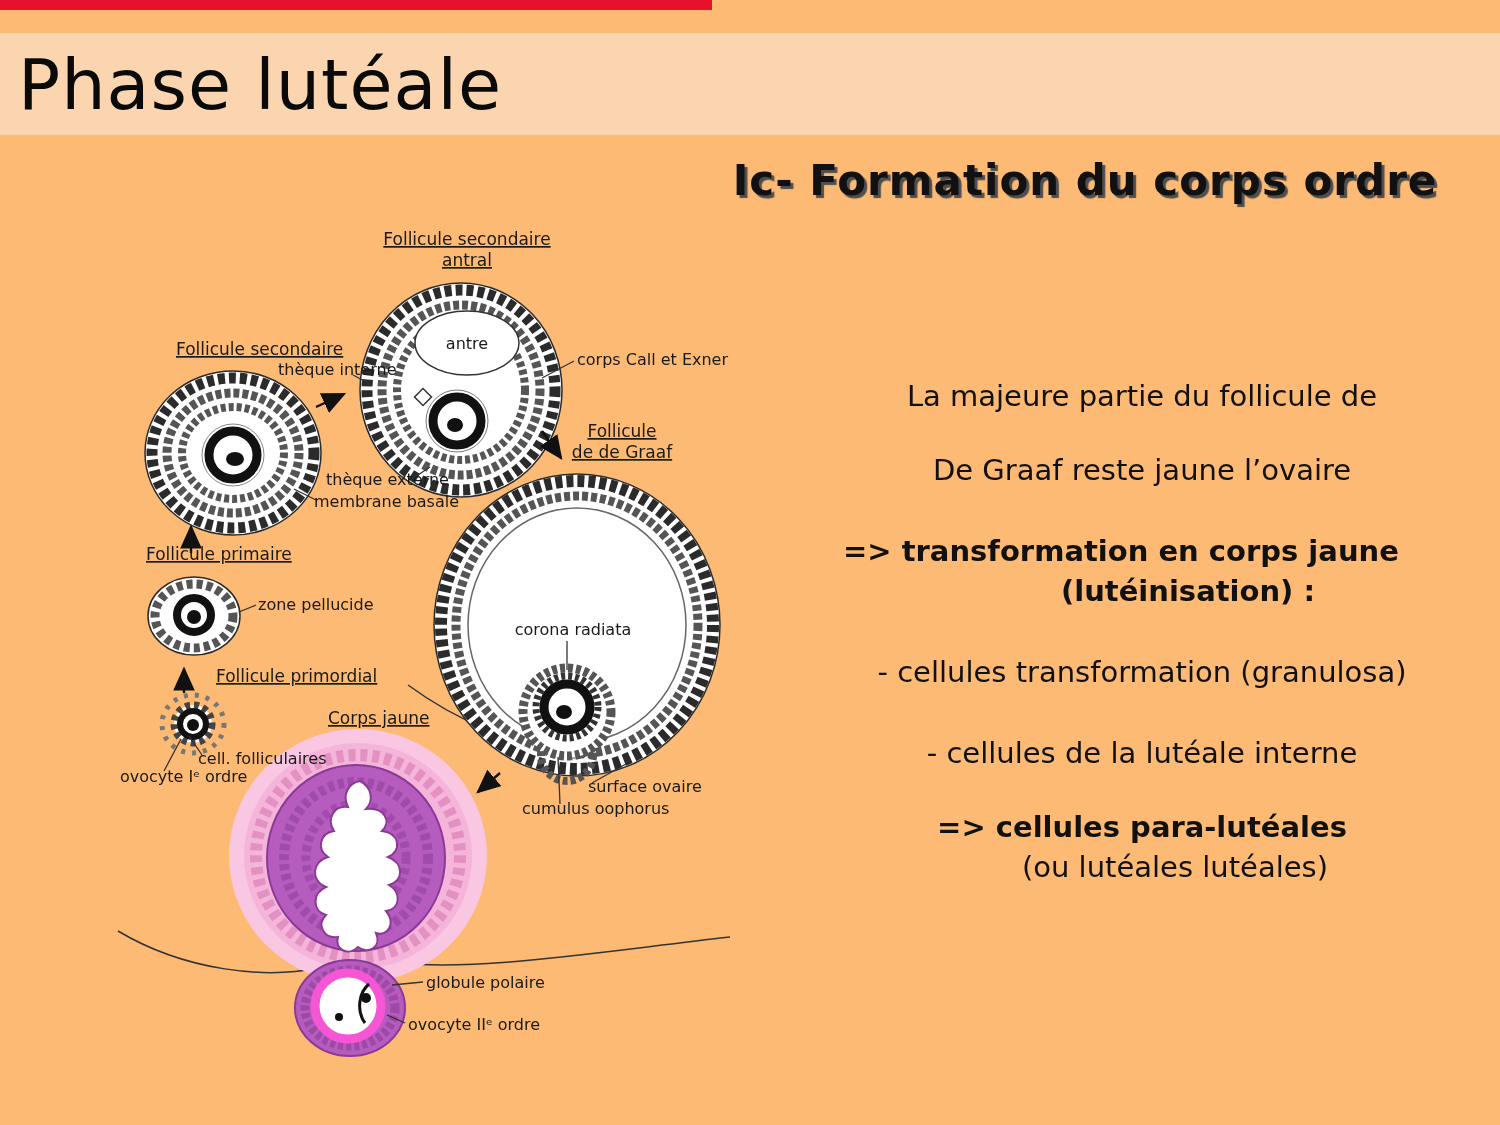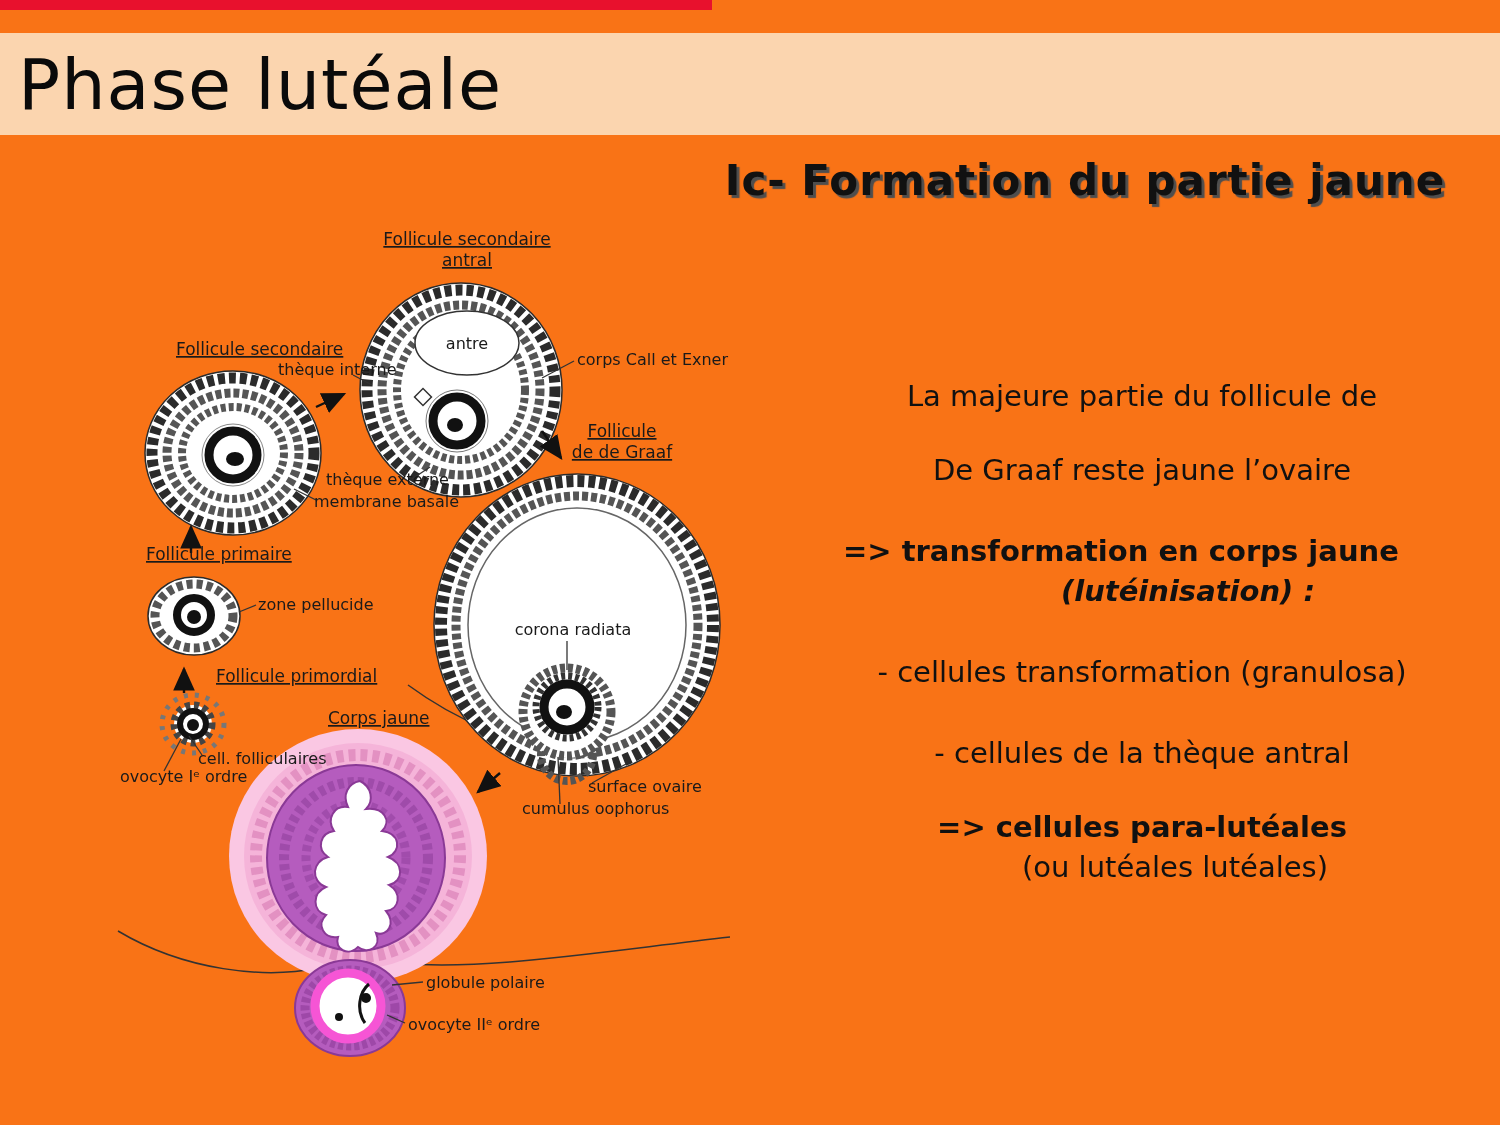--- a/index.html
+++ b/index.html
@@ -1,35 +1,35 @@
 <!DOCTYPE html>
 <html style="--top_bar: #e8112d; --banner: #fbd5af; --purple: #b55cbe; --purple_dark: #8a3996; --pink: #f5b4d9; --pink_light: #fac7e3; --pink_cell_outline: #e391c2; --magenta: #f655d5;"><head>
 <meta charset="utf-8">
 <style>
   html,body{margin:0;padding:0;background:#ffffff;}
   body{width:1500px;height:1125px;position:relative;overflow:hidden;
        font-family:"DejaVu Sans", sans-serif;color:#111;}
-  .slide{position:absolute;inset:0;background:#f97316;}
+  .slide{position:absolute;inset:0;background:#fdba74;}
 
   .top-bar{position:absolute;left:0;top:0;width:712px;height:10px;background:var(--top_bar,#e8112d);}
   .banner{position:absolute;left:0;top:33px;width:1500px;height:102px;background:var(--banner,#fbd5af);}
   .banner .title{position:absolute;left:18px;top:2px;font-size:70px;line-height:100px;
        letter-spacing:1px;color:#0a0a0a;white-space:nowrap;}
 
   .heading{position:absolute;left:700px;top:156px;width:770px;text-align:center;
        font-size:42px;font-weight:bold;letter-spacing:1px;white-space:nowrap;
        text-shadow:3px 3px 1px #4e4e4e;}
 
   .body-text{position:absolute;left:818px;top:342px;width:648px;font-size:29px;line-height:40px;}
   .body-text .line{white-space:nowrap;}
   .line.center{text-align:center;margin-top:34px;}
   .line.bold{font-weight:bold;}
   .line.gap{margin-top:41px;}
   .line.ind-left{padding-left:25px;}
-  .line.ind-mid{padding-left:92px;text-align:center;font-style:italic;}
+  .line.ind-mid{padding-left:92px;text-align:center;}
   .line.ind-arrow{padding-left:96px;}
   .line.ind-right{padding-left:66px;text-align:center;}
 
   .diagram{position:absolute;left:90px;top:215px;width:660px;height:920px;}
   svg text{fill:#1a1a1a;font-family:"DejaVu Sans", sans-serif;font-size:16px;}
   svg text.sec{text-decoration:underline;font-size:17px;}
   .ldr{stroke:#333;stroke-width:1.3;fill:none;}
   .arrow{stroke:#111;stroke-width:2.4;fill:none;}
   .surf{stroke:#333;stroke-width:1.5;fill:none;}
 </style>
@@ -37,29 +37,29 @@
 <body>
 
 <div class="slide">
 
   <div class="top-bar"></div>
 
   <div class="banner">
     <div class="title">Phase lutéale</div>
   </div>
 
-  <div class="heading">Ic- Formation du partie jaune</div>
+  <div class="heading">Ic- Formation du corps ordre</div>
 
   <div class="body-text">
     <div class="line center">La majeure partie du follicule de</div>
     <div class="line center">De Graaf reste jaune l’ovaire</div>
     <div class="line bold ind-left gap">=&gt; transformation en corps jaune</div>
     <div class="line bold ind-mid">(lutéinisation) :</div>
     <div class="line center gap">- cellules transformation (granulosa)</div>
-    <div class="line center gap">- cellules de la thèque antral</div>
+    <div class="line center gap">- cellules de la lutéale interne</div>
     <div class="line bold center">=&gt; cellules para-lutéales</div>
     <div class="line ind-right">(ou lutéales lutéales)</div>
   </div>
 
   <svg class="diagram" viewBox="0 0 660 920" xmlns="http://www.w3.org/2000/svg">
     <defs>
       <marker id="ah" markerWidth="11" markerHeight="9" refX="9" refY="4.5" orient="auto">
         <path d="M0,0 L10,4.5 L0,9 Z" fill="#111"></path>
       </marker>
     </defs>

